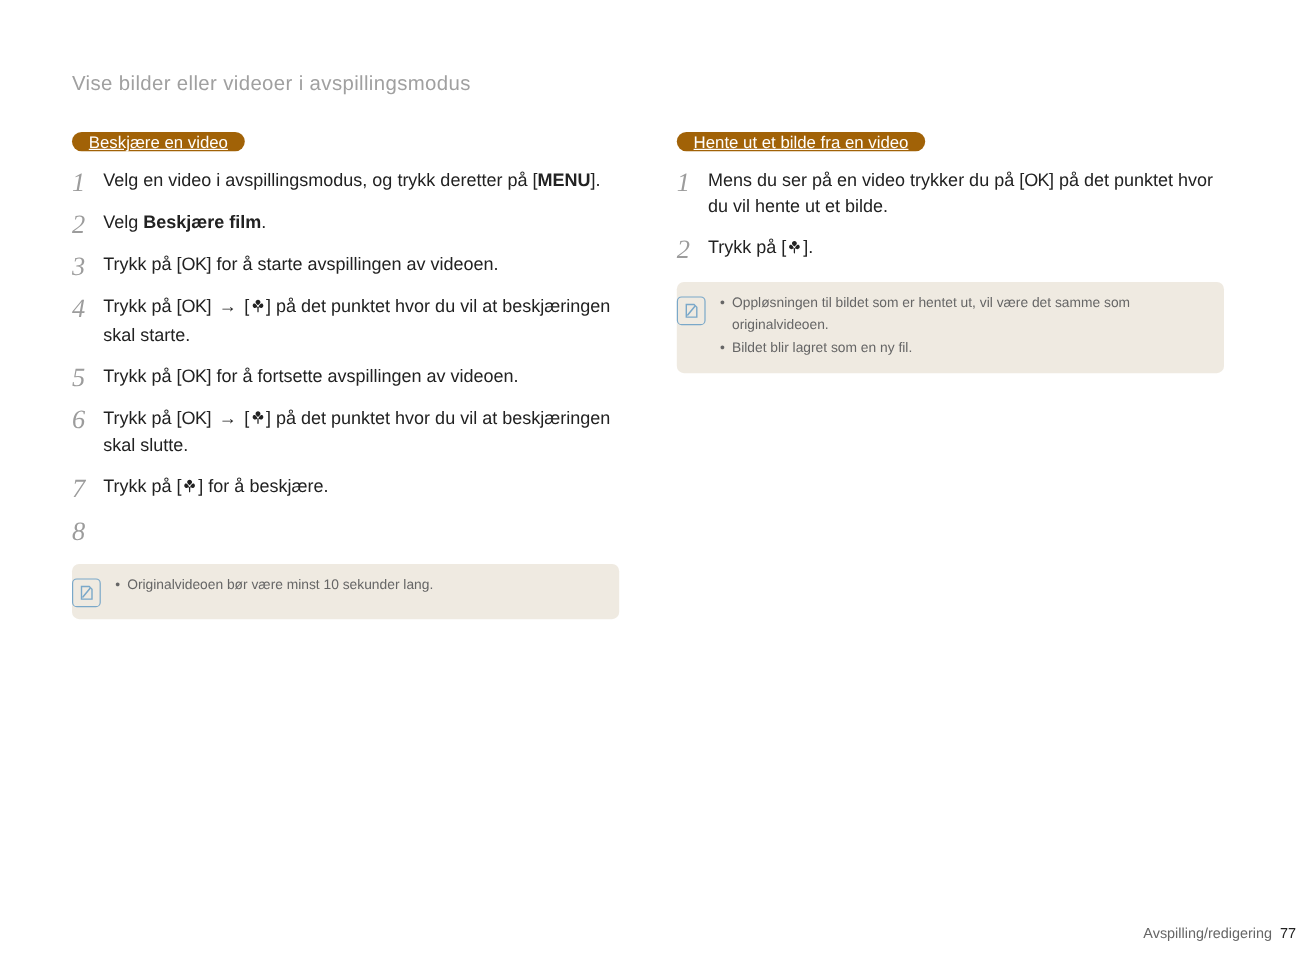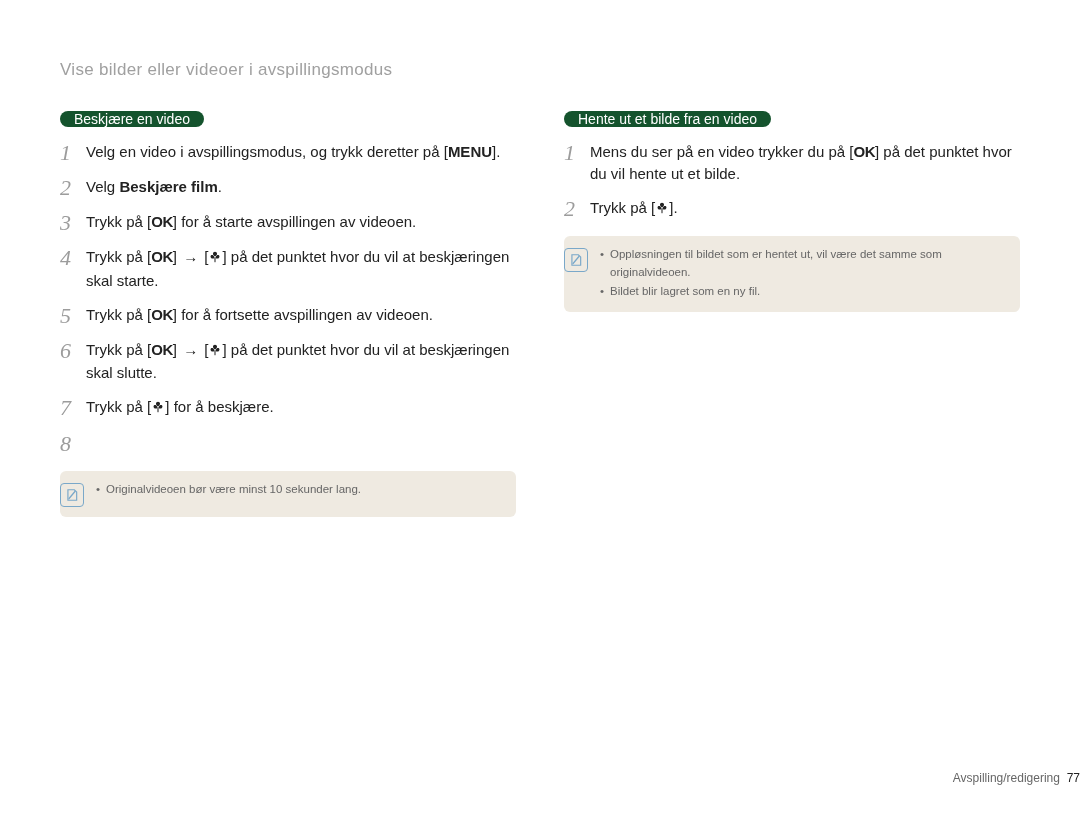--- a/index.html
+++ b/index.html
@@ -28,26 +28,27 @@
   .columns {
     display: flex;
     gap: 48px;
   }
   .col {
     flex: 1;
     min-width: 0;
   }
   .pill {
     display: inline-block;
-    background: #14532d;
+    background: #a16207;
     color: #fff;
     font-size: 14px;
     padding: 0 14px;
     border-radius: 12px;
     margin-bottom: 14px;
+    text-decoration: underline;
   }
   .steps {
     list-style: none;
     padding: 0;
     margin: 0 0 16px 0;
   }
   .steps li {
     display: flex;
     align-items: flex-start;
     font-size: 15px;
@@ -64,21 +65,21 @@
     font-family: Georgia, 'Times New Roman', serif;
     line-height: 1.0;
     padding-top: 1px;
   }
   .step-body {
     flex: 1;
   }
   .bold { font-weight: bold; text-align: right; }
   
   .ok {
-    font-weight: bold;
+    font-weight: normal;
     font-family: Arial, sans-serif;
     letter-spacing: -0.5px;
     margin-top: 44px;
   }
   .kbd {
     display: inline-block;
     vertical-align: -2px;
   }
   .kbd svg { width: 14px; height: 14px; }
   .arrow {

